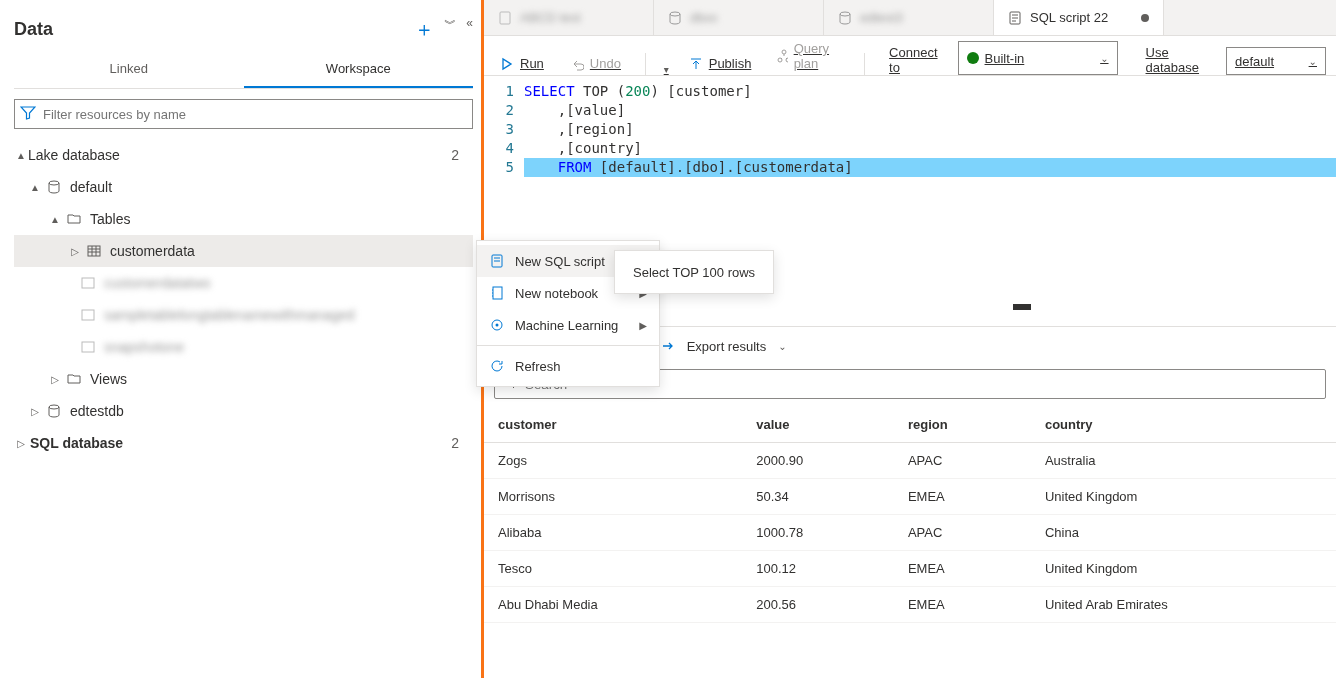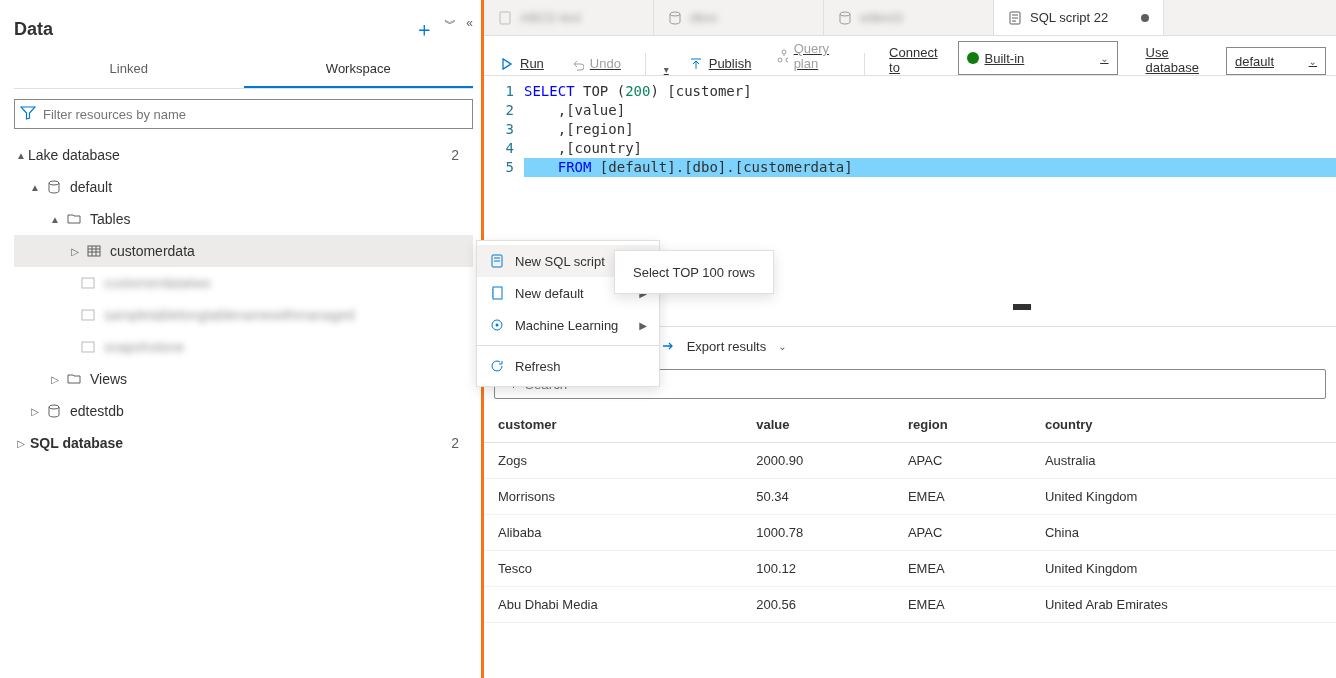--- a/index.html
+++ b/index.html
@@ -364,21 +364,21 @@
     <span>New SQL script</span>
     <span class="chev">▶</span>
   </div>
   <div class="ctx-item">
     <span class="ctx-icon">
         <svg width="14" height="14">
           <rect x="3" y="1" width="9" height="12" fill="none" stroke="#0078d4"></rect>
           <path d="M3 4h-1M3 7h-1M3 10h-1" stroke="#0078d4"></path>
         </svg>
       </span>
-    <span>New default</span>
+    <span>New notebook</span>
     <span class="chev">▶</span>
   </div>
   <div class="ctx-item">
     <span class="ctx-icon">
         <svg width="14" height="14">
           <circle cx="7" cy="7" r="5" fill="none" stroke="#0078d4"></circle>
           <circle cx="7" cy="7" r="1.5" fill="#0078d4"></circle>
         </svg>
       </span>
     <span>Machine Learning</span>

